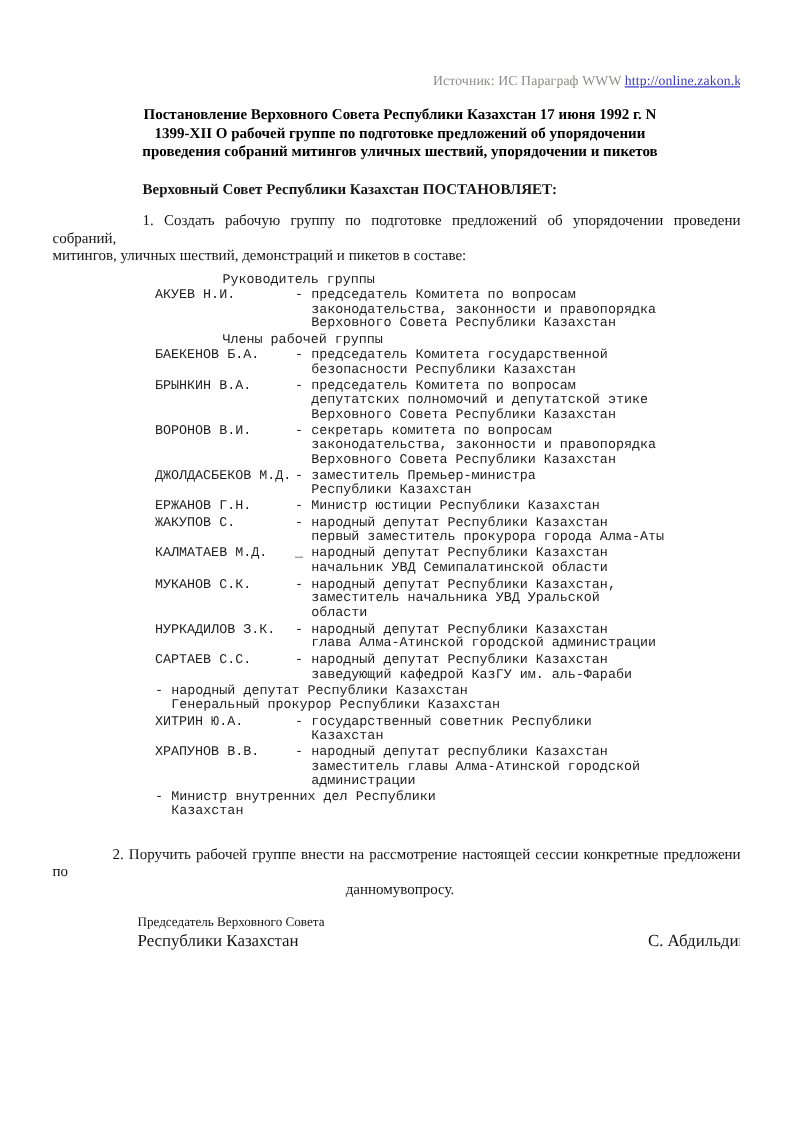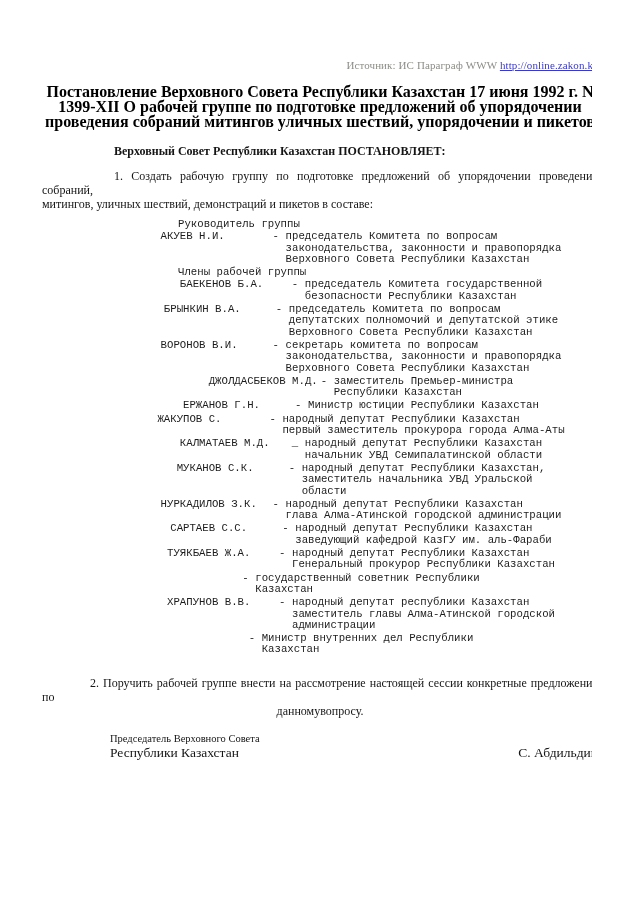--- a/index.html
+++ b/index.html
@@ -3,35 +3,35 @@
 <meta charset="utf-8">
 <style>
   html,body{margin:0;padding:0;background:#ffffff;}
   .page{position:relative;width:592px;height:905px;background:#ffffff;overflow:hidden;
         font-family:"Liberation Serif", serif;color:#151515;}
   .content{position:absolute;left:42px;top:0;width:556px;}
 
   .source-line{margin-top:59px;text-align:right;font-size:11px;color:#8d8d88;letter-spacing:.1px;}
   .source-line a{color:#3a3ac0;text-decoration:underline;cursor:pointer;}
 
-  .doc-title{margin-top:13px;text-align:center;font-weight:bold;font-size:16px;line-height:15px;color:#000;}
+  .doc-title{margin-top:13px;text-align:center;font-weight:bold;font-size:12px;line-height:15px;color:#000;}
 
   .preamble{margin-top:15px;padding-left:72px;font-size:12px;line-height:14px;font-weight:bold;}
 
   .para{font-size:12px;line-height:14px;}
   .para-block{margin-top:11px;}
   .jfull{text-align:justify;text-align-last:justify;}
   .indent-first{text-indent:72px;}
   .indent-first-sm{text-indent:48px;}
   .split-line{display:flex;justify-content:center;}
 
   .roster{margin-top:8px;font-family:"Liberation Mono", monospace;font-size:10.7px;
           line-height:11.3px;color:#1c1c1c;}
   .roster-header{padding-left:136px;margin-bottom:1px;}
-  .entry{display:flex;margin-bottom:2px;justify-content:center;}
+  .entry{display:flex;margin-bottom:2px;}
   .entry .nm{width:112px;flex:none;white-space:pre;}
   .entry .sp{width:13px;flex:none;}
   .entry .ds{white-space:pre-line;}
   .entry{padding-left:82px;}
 
   .sig{margin-top:14px;}
   .sig-small{padding-left:68px;font-size:10.5px;line-height:13px;}
   .sig-row{display:flex;justify-content:space-between;align-items:baseline;font-size:13.5px;line-height:16px;}
   .sig-row .sig-org{padding-left:68px;}
 </style>
@@ -125,26 +125,26 @@
           <span class="ds">народный депутат Республики Казахстан
 глава Алма-Атинской городской администрации</span>
         </div>
         <div class="entry">
           <span class="nm">САРТАЕВ С.С.</span>
           <span class="sp">-</span>
           <span class="ds">народный депутат Республики Казахстан
 заведующий кафедрой КазГУ им. аль-Фараби</span>
         </div>
         <div class="entry">
-          <span class="nm">ТУЯКБАЕВ Ж.А.</span>
           <span class="sp">-</span>
           <span class="ds">народный депутат Республики Казахстан
 Генеральный прокурор Республики Казахстан</span>
         </div>
         <div class="entry">
+          <span class="nm">ХИТРИН Ю.А.</span>
           <span class="sp">-</span>
           <span class="ds">государственный советник Республики
 Казахстан</span>
         </div>
         <div class="entry">
           <span class="nm">ХРАПУНОВ В.В.</span>
           <span class="sp">-</span>
           <span class="ds">народный депутат республики Казахстан
 заместитель  главы Алма-Атинской городской
 администрации</span>

